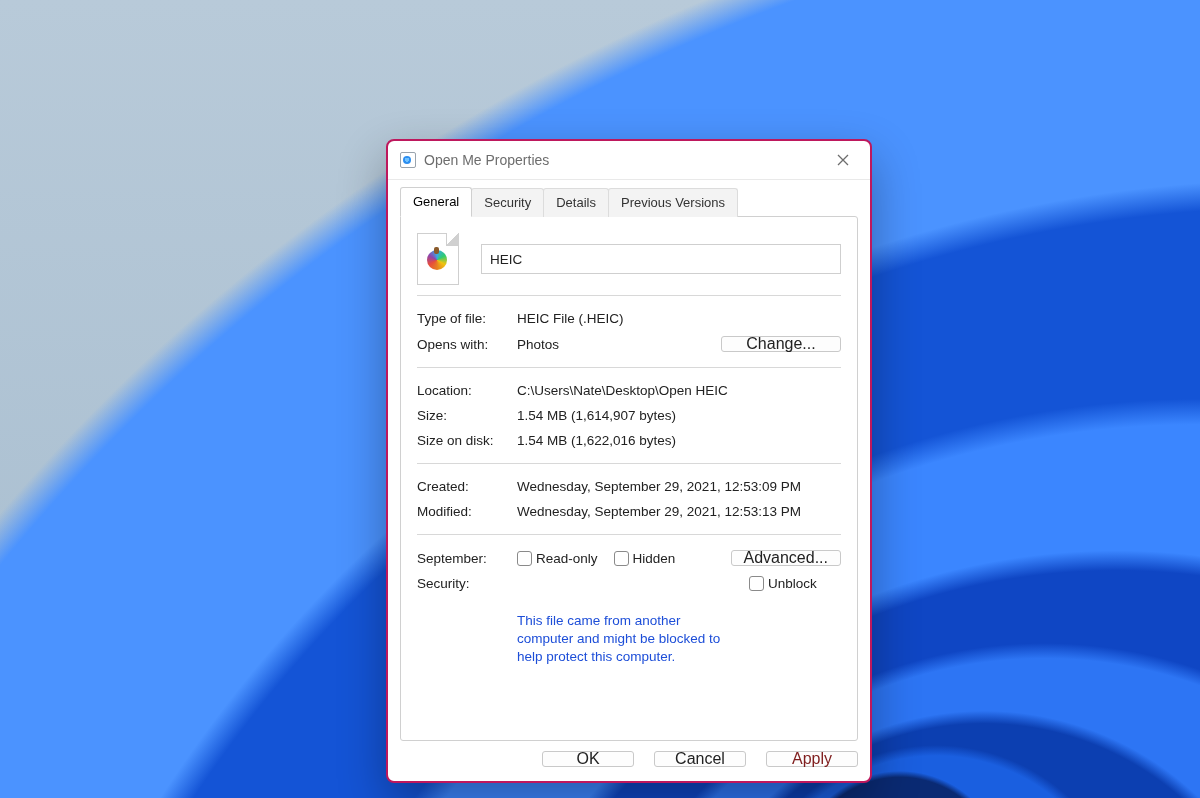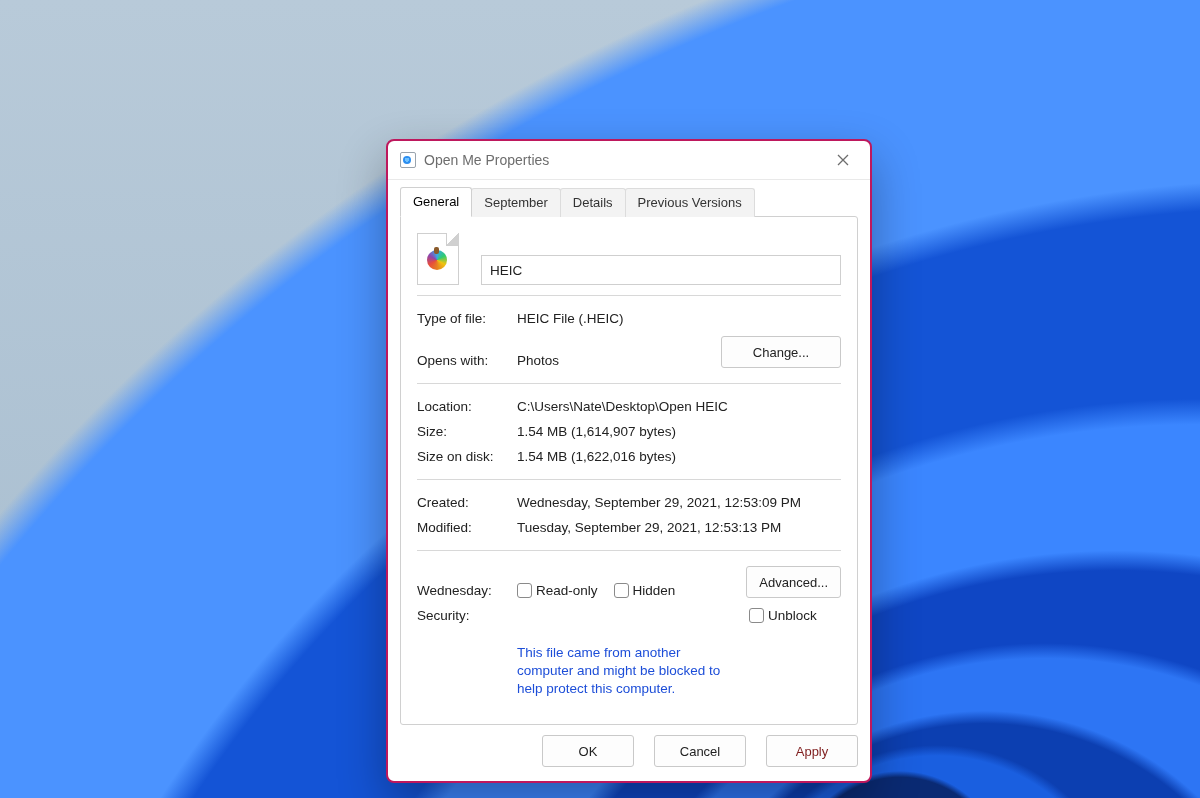--- a/index.html
+++ b/index.html
@@ -131,21 +131,21 @@
 
   hr.sep {
     border: none;
     border-top: 1px solid #d8d8d8;
     margin: 10px 0;
   }
 
   
   .name-row {
     display: flex;
-    align-items: flex-end;
+    align-items: center;
     gap: 22px;
     margin-bottom: 4px;
   }
   .file-icon {
     width: 40px; height: 50px; position: relative;
     border: 1px solid #cfcfcf;
     background:#fff;
   }
   .file-icon::before{
     content:"";
@@ -186,27 +186,27 @@
     flex: none;
     color: #222;
   }
   .row .v {
     flex: 1;
     color: #222;
   }
 
   .btn {
     min-width: 92px;
-    height: 32px;
+    height: 16px;
     padding: 0 12px;
     border: 1px solid #c9c9c9;
     border-radius: 3px;
     background: #fdfdfd;
     font-family: inherit;
-    font-size: 13px;
+    font-size: 16px;
     color: #222;
     display: inline-flex;
     align-items: center;
     justify-content: center;
     cursor: default;
   }
   .btn.disabled { color: #7f1d1d; }
 
   .cb {
     display: inline-flex;
@@ -257,21 +257,21 @@
     <span class="spacer"></span>
     <span class="close-x">
       <svg viewBox="0 0 12 12">
         <path d="M1 1 L11 11 M11 1 L1 11" stroke="#6d6d6d" stroke-width="1.3" fill="none"></path>
       </svg>
     </span>
   </div>
 
   <div id="tab-strip">
     <div class="tab active">General</div>
-    <div class="tab">September</div>
+    <div class="tab">Security</div>
     <div class="tab">Details</div>
     <div class="tab">Previous Versions</div>
   </div>
 
   <div id="panel">
 
     <div class="name-row">
       <div class="file-icon">
         <div class="file-icon-glyph"></div>
       </div>
@@ -306,27 +306,27 @@
     </div>
 
     <hr class="sep">
 
     <div class="row">
       <span class="k">Created:</span>
       <span class="v">Wednesday, September 29, 2021, 12:53:09 PM</span>
     </div>
     <div class="row">
       <span class="k">Modified:</span>
-      <span class="v">Tuesday, September 29, 2021, 12:53:13 PM</span>
+      <span class="v">Wednesday, September 29, 2021, 12:53:13 PM</span>
     </div>
 
     <hr class="sep">
 
     <div class="row">
-      <span class="k">Wednesday:</span>
+      <span class="k">September:</span>
       <span class="v" style="display:flex;align-items:center">
         <label class="cb">
           <input type="checkbox" style="">
           <span>Read-only</span>
         </label>
         <label class="cb">
           <input type="checkbox" style="">
           <span>Hidden</span>
         </label>
       </span>

